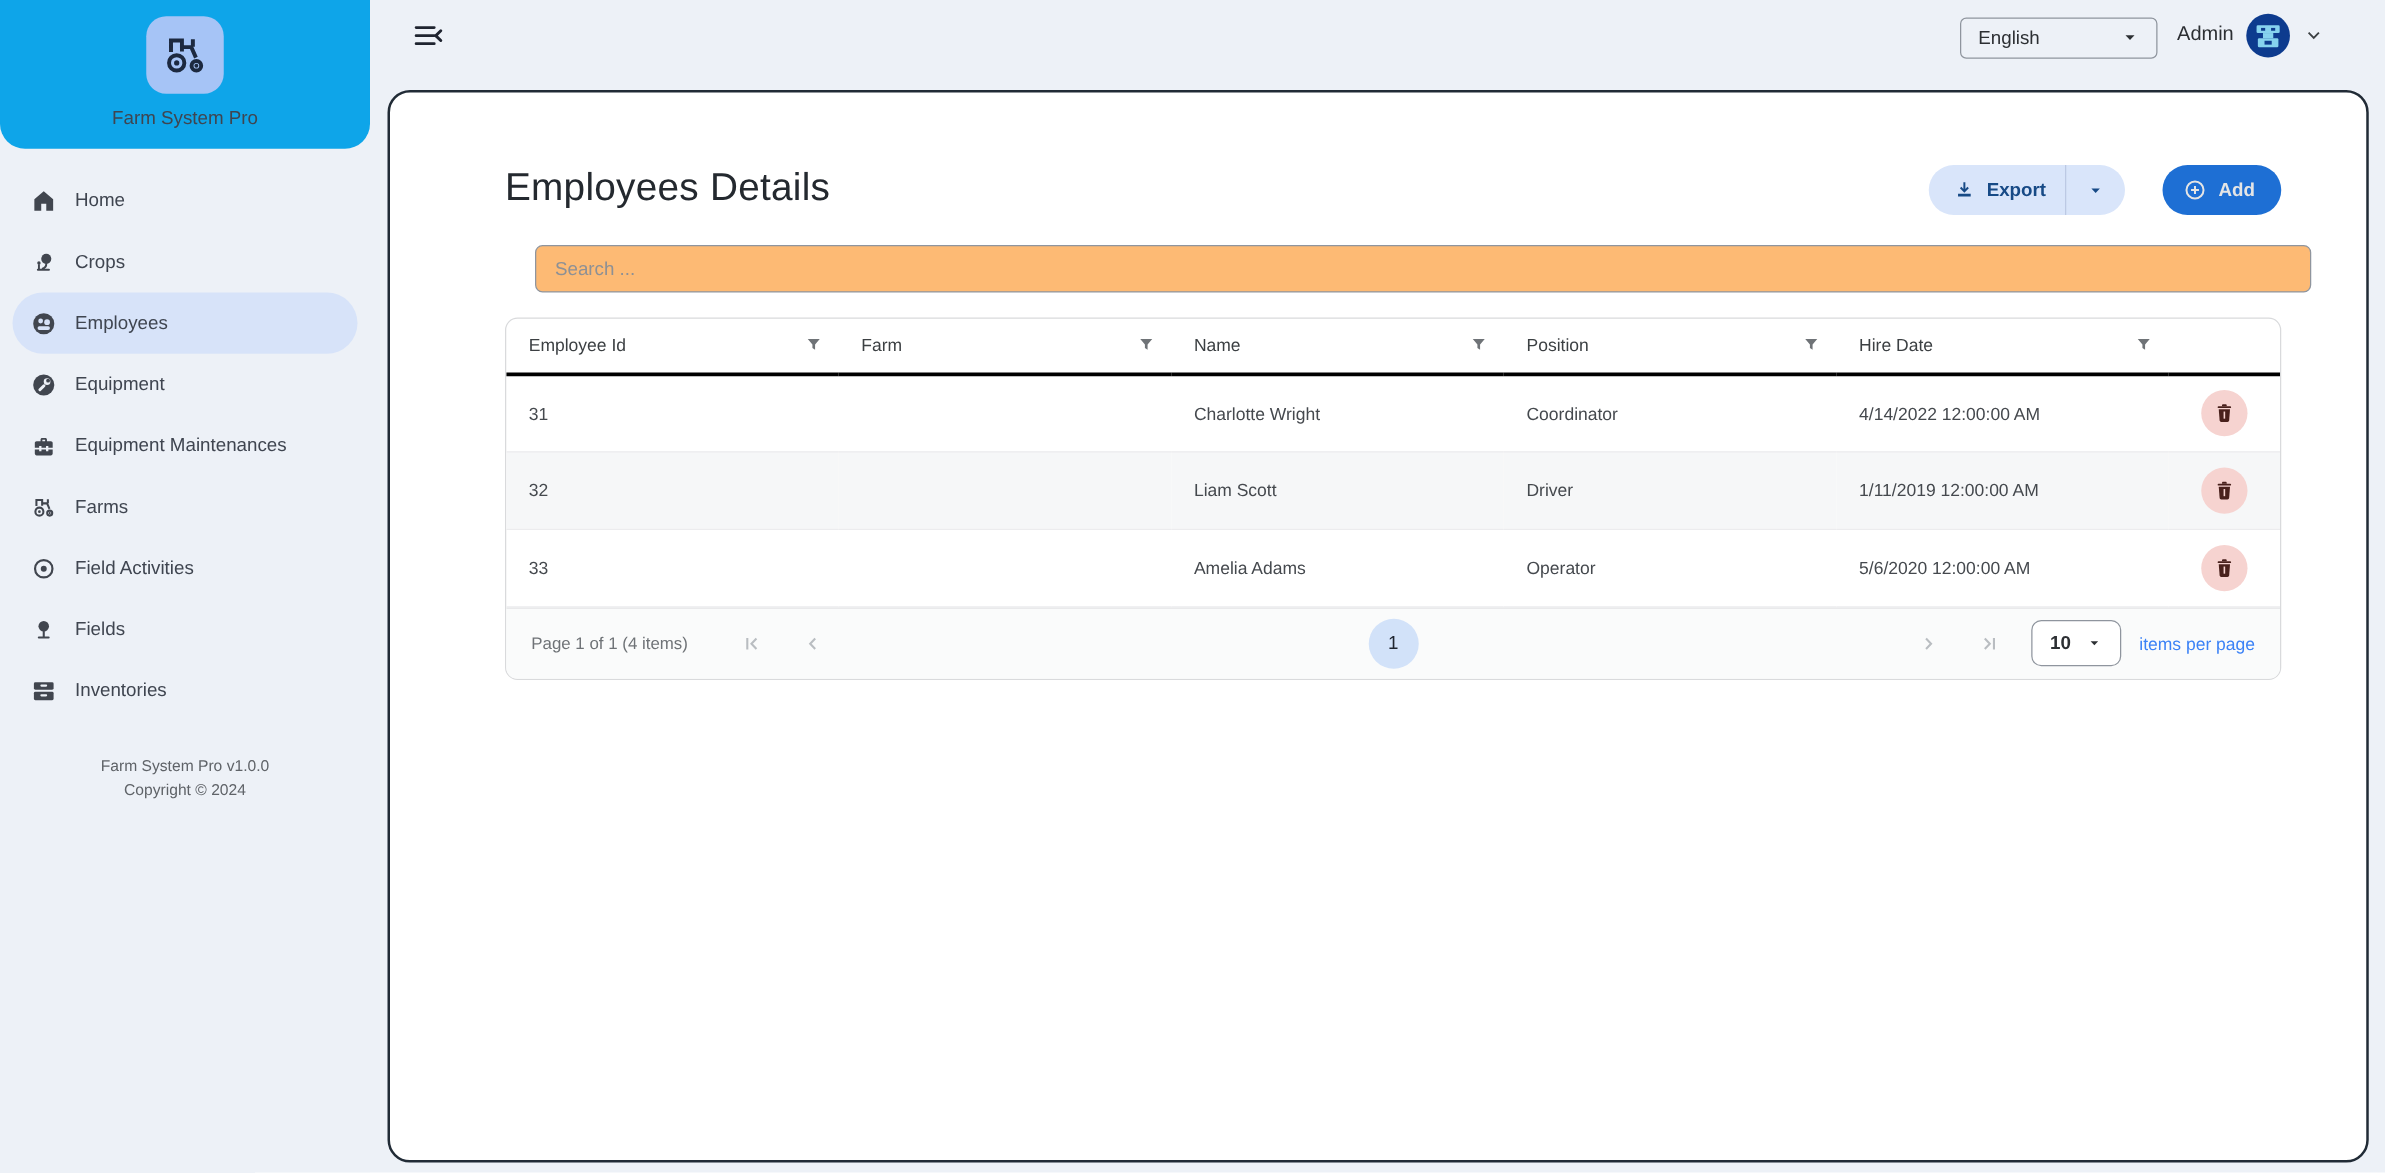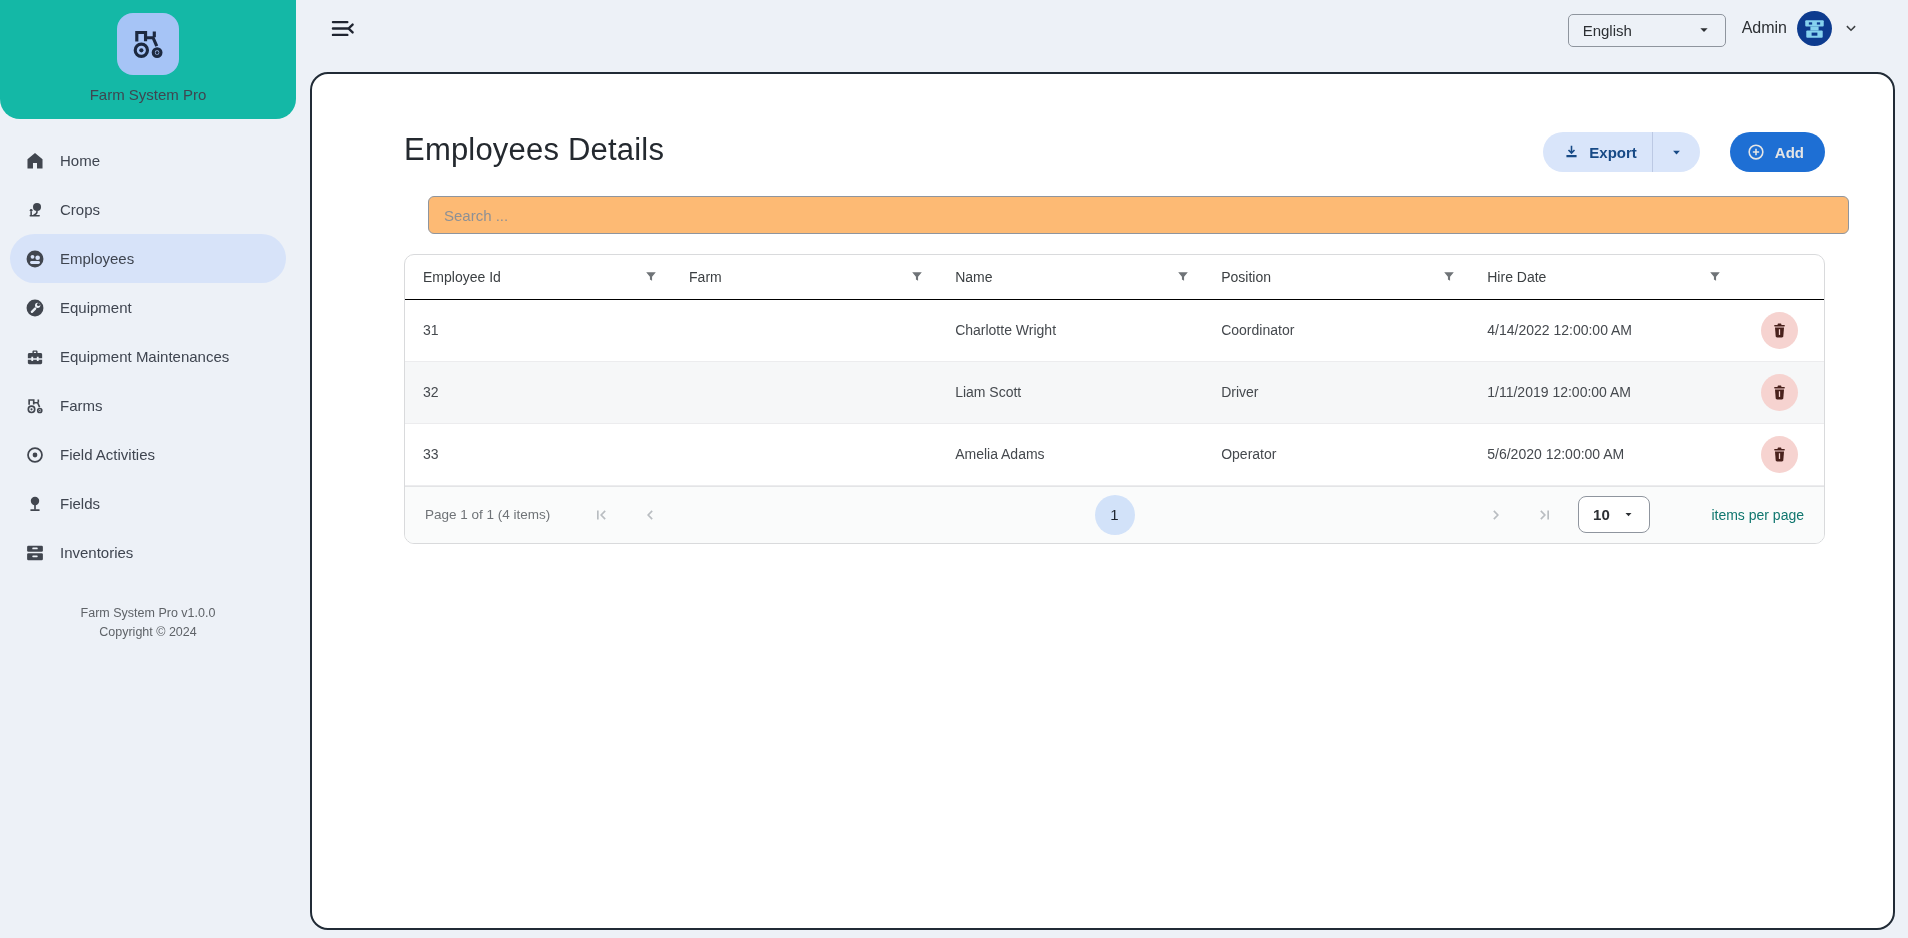--- a/index.html
+++ b/index.html
@@ -9,21 +9,21 @@
     background:#edf1f7;
     font-family:"Liberation Sans", sans-serif;
     display:flex;
     color:#3c4043;
   }
   svg { display:block; }
   .ic { fill:currentColor; }
 
   
   .sidebar { width:296px; flex:none; display:flex; flex-direction:column; background:#edf1f7; }
-  .sidebar-header { background:#14b8a6; padding:13px 1px 16px; text-align:center; border-radius:0 0 20px 20px; }
+  .sidebar-header { background:#0ea5e9; padding:13px 1px 16px; text-align:center; border-radius:0 0 20px 20px; }
   .logo-tile { width:62px; height:62px; border-radius:16px; background:#a6c4f6; margin:0 auto;
                display:flex; align-items:center; justify-content:center; color:#1c2940; }
   .brand-name { margin-top:11px; font-size:15px; color:#3f4550; }
   .nav { margin-top:17px; }
   .nav-item { height:49px; display:flex; align-items:center; padding:0 14px; margin:0 10px;
               border-radius:26px; cursor:pointer; color:#3f4550; --punch:#edf1f7; }
   .nav-item.active { background:#d7e3f9; --punch:#d7e3f9; }
   .nav-icon { width:22px; height:22px; margin-right:14px; color:#41464f; flex:none; }
   .nav-label { font-size:15px; white-space:nowrap; }
   .sidebar-footer { margin-top:27px; text-align:center; font-size:12.5px; color:#5f6368; line-height:1.55; }
@@ -59,21 +59,21 @@
              font-family:inherit; }
   .add-btn svg { width:20px; height:20px; }
 
   .search { margin-top:24px; width:100%; height:38px; border:1px solid #8f959e; border-radius:6px;
             padding:4px 15px; font-size:15px; color:#333; background:#fdba74; font-family:inherit; outline:none;margin-left:24px; }
   .search::placeholder { color:#8d9095; }
 
   
   .table-wrap { margin-top:20px; border:1px solid #d9dadc; border-radius:10px; overflow:hidden; background:#fff; }
   table { width:100%; border-collapse:collapse; table-layout:fixed; }
-  thead th { height:44px; border-bottom:1px solid #000000; padding:0 12px 0 18px; }
+  thead th { height:44px; border-bottom:3px solid #000000; padding:0 12px 0 18px; }
   .th-inner { display:flex; align-items:center; justify-content:space-between; }
   .th-label { font-size:14px; font-weight:500; color:#3c4043; text-align:left; }
   .filter-icon { width:16px; height:16px; color:#6f7377; cursor:pointer; flex:none; }
   tbody td { height:62px; padding:0 18px; border-bottom:1px solid #ececee; font-size:14px; color:#45494e; }
   tbody tr:nth-child(even) { background:#f6f7f8; }
   .td-action { text-align:center; padding:0; }
   .del-btn { width:37px; height:37px; border-radius:50%; background:#f6d3d0; border:none; cursor:pointer;
              display:inline-flex; align-items:center; justify-content:center; color:#49211c; --punch:#f6d3d0; }
   .del-btn svg { width:19px; height:19px; }
 
@@ -85,21 +85,21 @@
             justify-content:center; color:#b9bdc1; cursor:pointer; padding:0; margin:0 6px; }
   .pg-btn svg { width:20px; height:20px; }
   .page-num { position:absolute; left:50%; top:50%; transform:translate(-50%,-50%); width:40px; height:40px;
               border-radius:50%; background:#d2e2f9; color:#1f2530; display:flex; align-items:center;
               justify-content:center; font-size:15px; cursor:pointer; }
   .pf-right { margin-left:auto; display:flex; align-items:center; }
   .size-select { width:72px; height:37px; border:1px solid #8f959e; border-radius:8px; background:#fff;
                  display:flex; align-items:center; justify-content:center; gap:11px; font-size:15px;
                  color:#2c2f33; cursor:pointer; margin:0 14px 0 10px;font-weight:bold; }
   .size-select .caret { width:15px; height:15px; }
-  .pf-label { font-size:14px; color:#0f766e; margin-right:4px;margin-left:47px; }
+  .pf-label { font-size:14px; color:#3b82f6; margin-right:4px; }
 </style>
 </head>
 <body>
 
 <svg width="0" height="0" style="position:absolute" aria-hidden="true">
   <defs>
     <symbol id="icon-home" viewBox="0 0 24 24">
         <path d="M12 3.2 3.8 10.2v10h6v-6h4.4v6h6v-10Z"></path>
       </symbol>
     <symbol id="icon-crops" viewBox="0 0 24 24">

